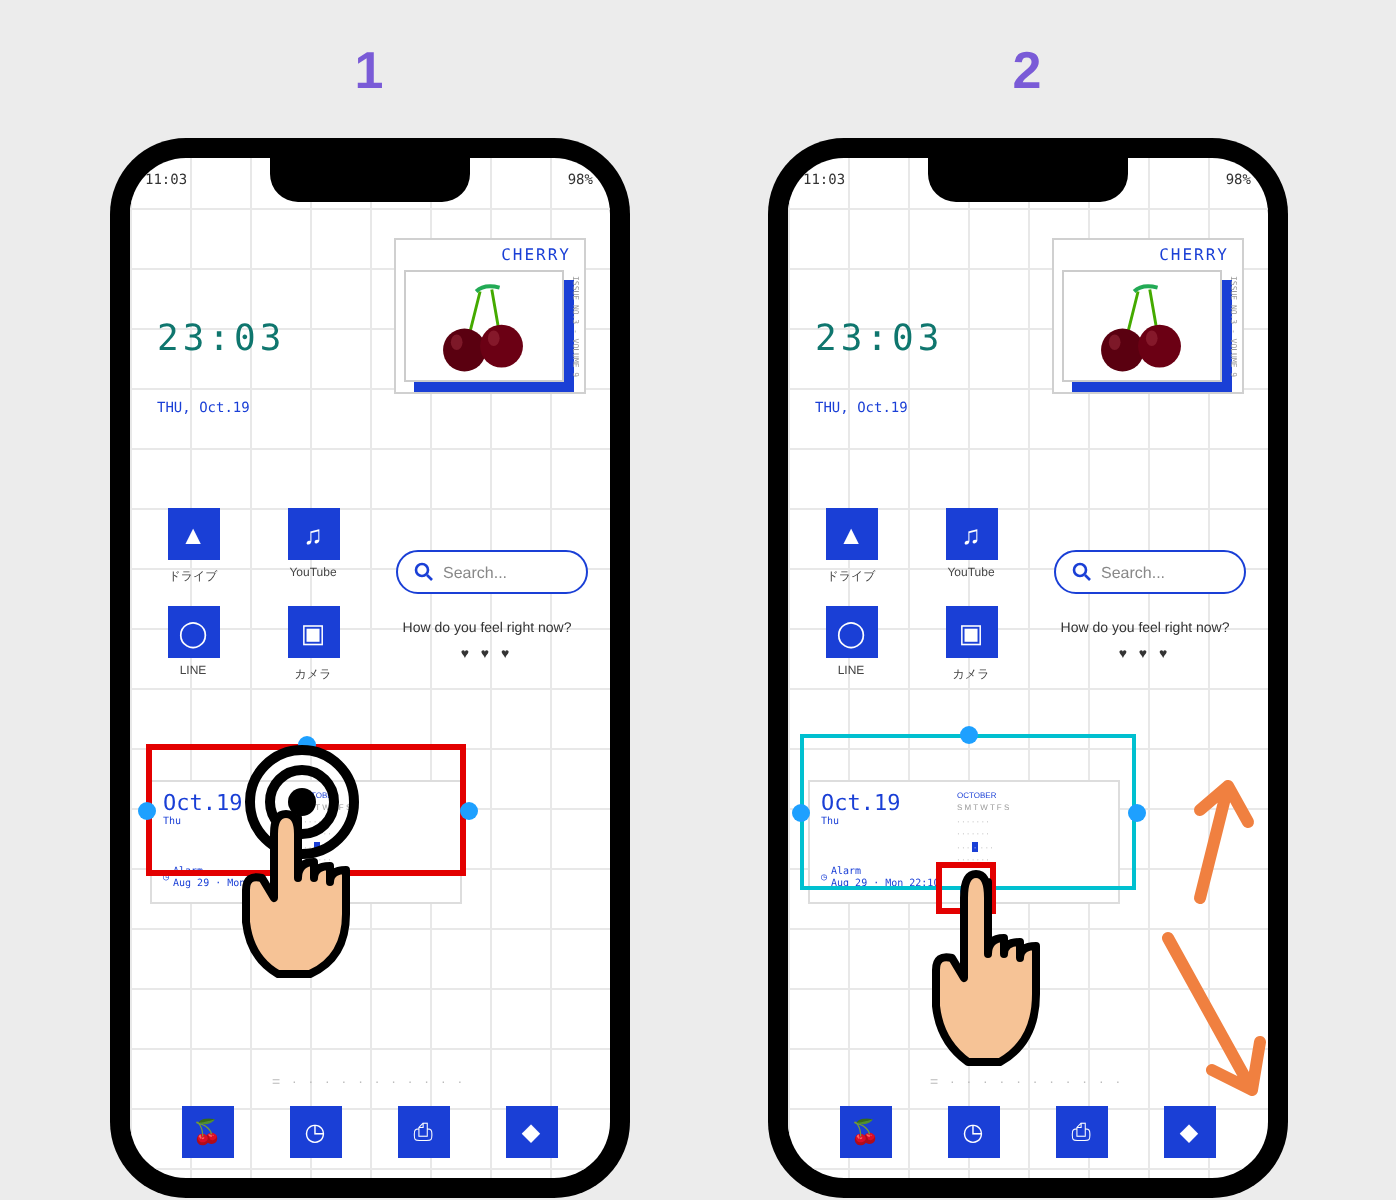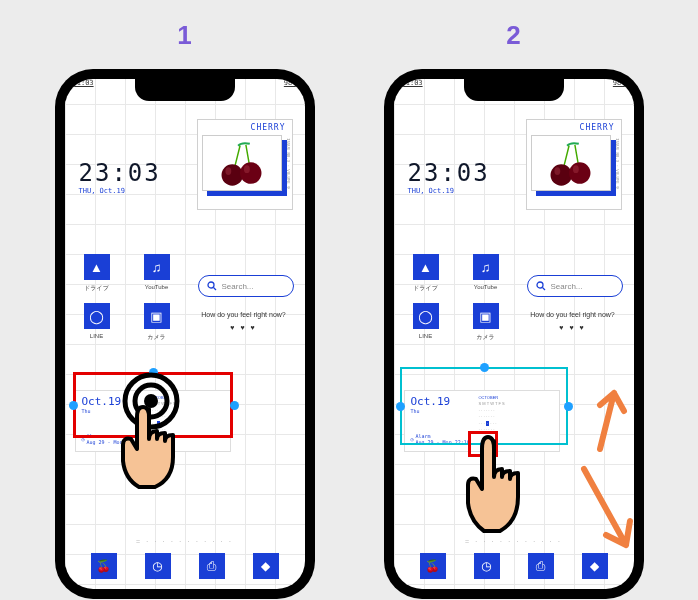--- a/index.html
+++ b/index.html
@@ -59,30 +59,30 @@
       linear-gradient(90deg, #e8e8e8 1px, transparent 1px);
     background-size: 30px 30px;
     background-position: 0 25px;
   }
   .statusbar {
     position: relative;
     z-index: 2;
     height: 22px;
     display: flex;
     justify-content: space-between;
+    align-items: center;
     padding: 0 8px;
     font-size: 7px;
     color: #333;
-    text-decoration: underline;
   }
   .statusbar span { font-family: monospace; }
   .cherry-widget {
     position: absolute;
     top: 40px; right: 12px;
-    width: 96px; height: 91px;
+    width: 96px; height: 78px;
     background: #fff;
     border: 1px solid #d0d0d0;
     z-index: 2;
   }
   .cherry-widget .label {
     font-size: 8px;
     color: #1a3fd6;
     text-align: right;
     padding: 3px 6px;
     font-family: monospace;
@@ -110,30 +110,30 @@
     color: #999;
     writing-mode: vertical-rl;
     font-family: monospace;
   }
   .clock {
     position: absolute;
     top: 80px; left: 14px;
     z-index: 2;
   }
   .clock .time {
-    color: #0f172a;
+    color: #0f766e;
     font-family: monospace;
-    font-size: 24px;
+    font-size: 18px;
     letter-spacing: 2px;
   }
   .clock .date {
     color: #1a3fd6;
     font-family: monospace;
     font-size: 7px;
-    margin-top: 0;
+    margin-top: 20px;
   }
   .apps {
     position: absolute;
     top: 175px; left: 10px;
     z-index: 2;
   }
   .app-row { display: flex; gap: 16px; margin-bottom: 10px; }
   .app { width: 44px; text-align: center; }
   .app .ic {
     width: 26px; height: 26px;

